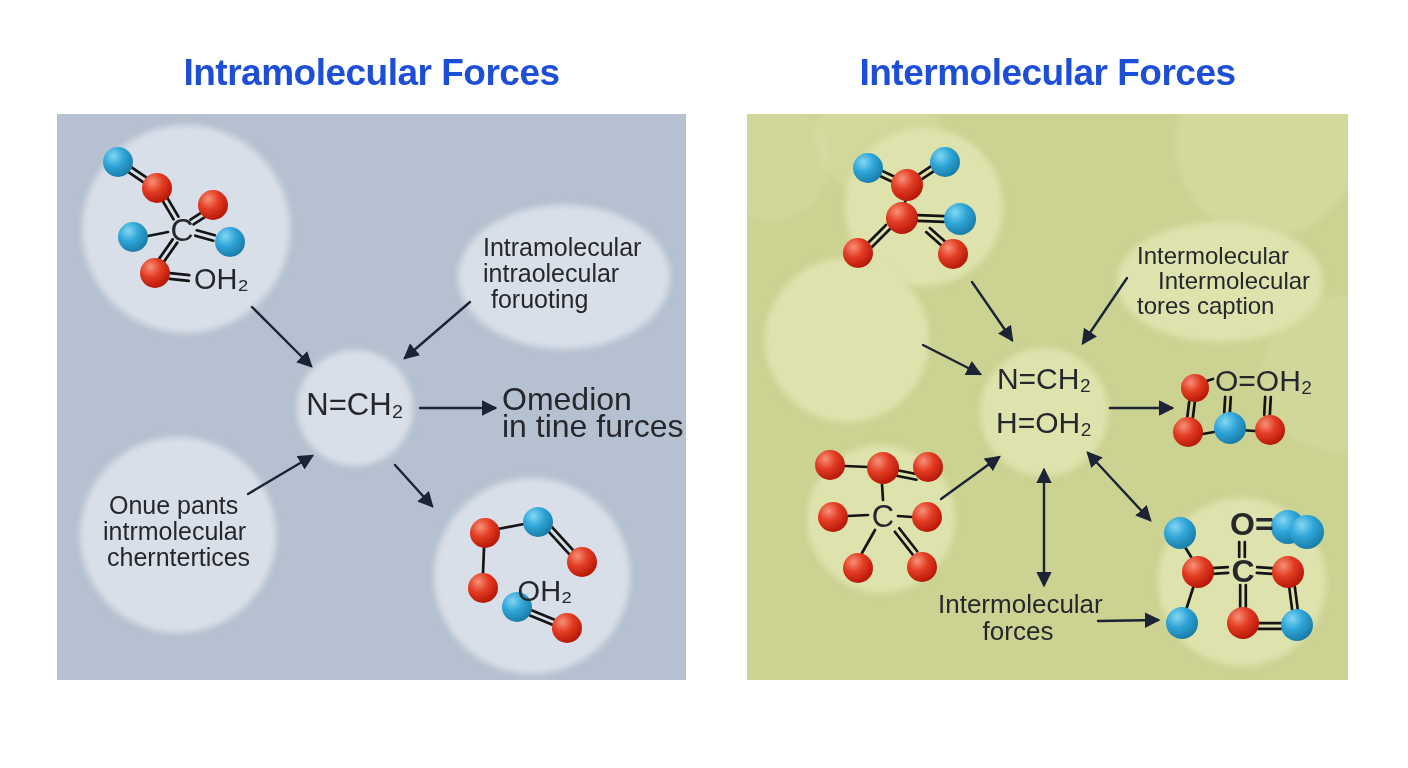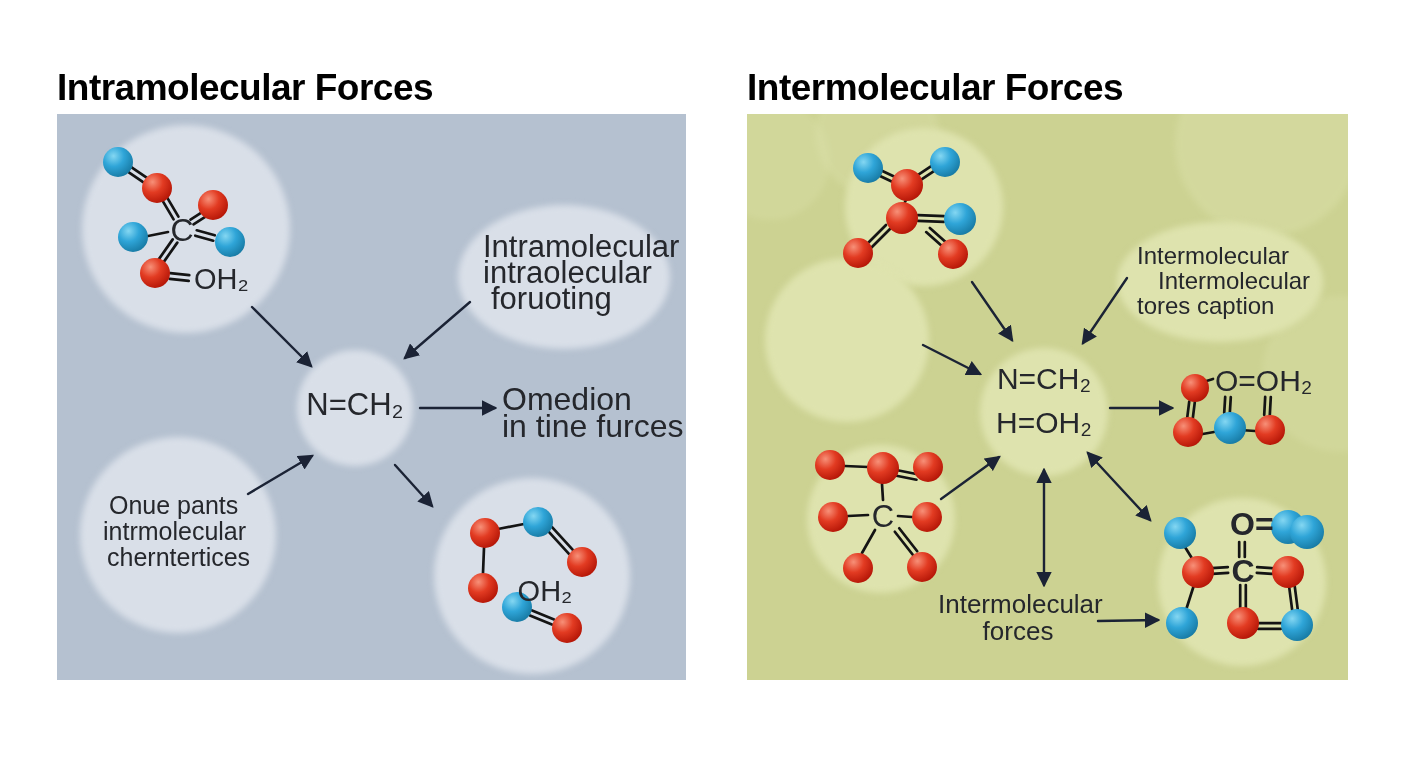--- a/index.html
+++ b/index.html
@@ -1,19 +1,19 @@
 <!DOCTYPE html>
 <html><head>
 <meta charset="utf-8">
 <style>
   html,body{margin:0;padding:0;background:#fff;}
   .stage{position:relative;width:1408px;height:768px;overflow:hidden;
          font-family:"Liberation Sans","DejaVu Sans",sans-serif;}
-  .title{position:absolute;top:67px;font-size:37px;font-weight:700;color:#000000;
-         letter-spacing:-0.5px;}
+  .title{position:absolute;top:52px;font-size:37px;font-weight:700;color:#1d4ed8;
+         text-align:center;letter-spacing:-0.5px;}
   #titleL{left:57px;width:629px;}
   #titleR{left:747px;width:601px;}
   .panel{position:absolute;top:114px;height:566px;}
   #panelL{left:57px;width:629px;}
   #panelR{left:747px;width:601px;}
   svg.layer{position:absolute;left:0;top:0;display:block;}
   .txt{position:absolute;color:#25272c;white-space:nowrap;}
   .bubble{filter:blur(3px);}
   .bond{stroke-width:2.7;stroke-linecap:round;}
   .arrow{stroke-width:2.4;stroke-linecap:round;}
@@ -92,21 +92,21 @@
         </g>
         <line x1="195" y1="193" x2="254" y2="252" stroke="#1b2335" class="arrow" marker-end="url(#ah)"></line>
         <line x1="413" y1="188" x2="348" y2="244" stroke="#1b2335" class="arrow" marker-end="url(#ah)"></line>
         <line x1="363" y1="294" x2="438" y2="294" stroke="#1b2335" class="arrow" marker-end="url(#ah)"></line>
         <line x1="191" y1="380" x2="255" y2="342" stroke="#1b2335" class="arrow" marker-end="url(#ah)"></line>
         <line x1="338" y1="351" x2="375" y2="392" stroke="#1b2335" class="arrow" marker-end="url(#ah)"></line>
       </svg>
 
     <div class="txt" style="left:218px;top:273px;width:160px;text-align:center;font-size:31px;">N=CH₂</div>
 
-    <div class="txt" style="left:426px;top:120px;font-size:31px;line-height:26px;">
+    <div class="txt" style="left:426px;top:120px;font-size:25px;line-height:26px;">
       <div>Intramolecular</div>
       <div>intraolecular</div>
       <div style="margin-left:8px">foruoting</div>
     </div>
 
     <div class="txt" style="left:445px;top:272px;font-size:32px;line-height:27px;">
       <div>Omedion</div>
       <div>in tine furces</div>
     </div>
 

